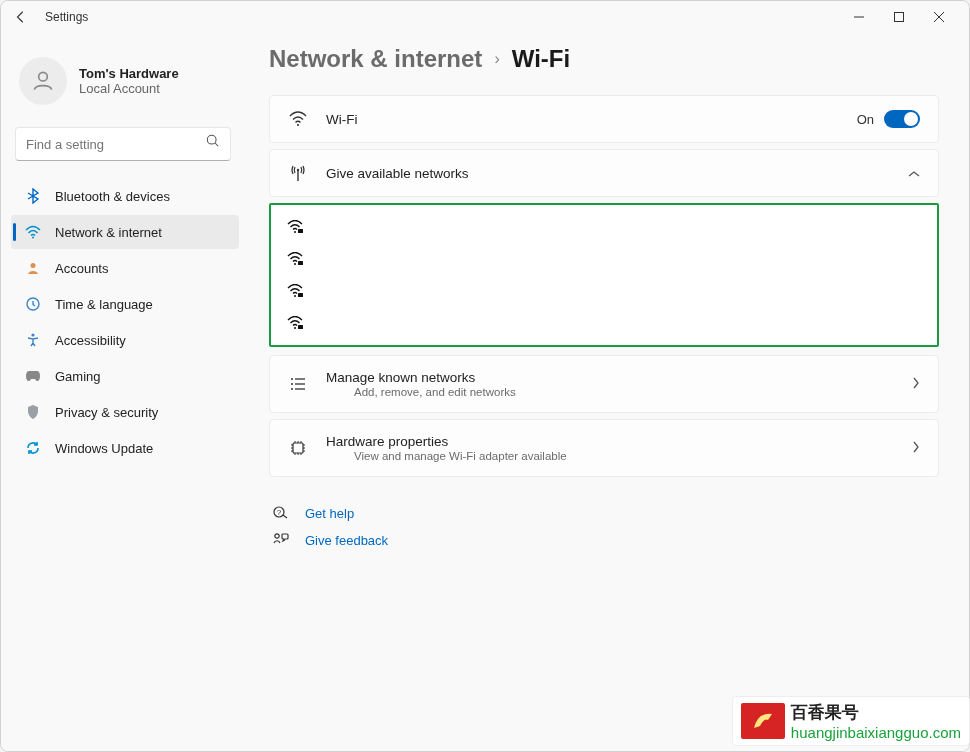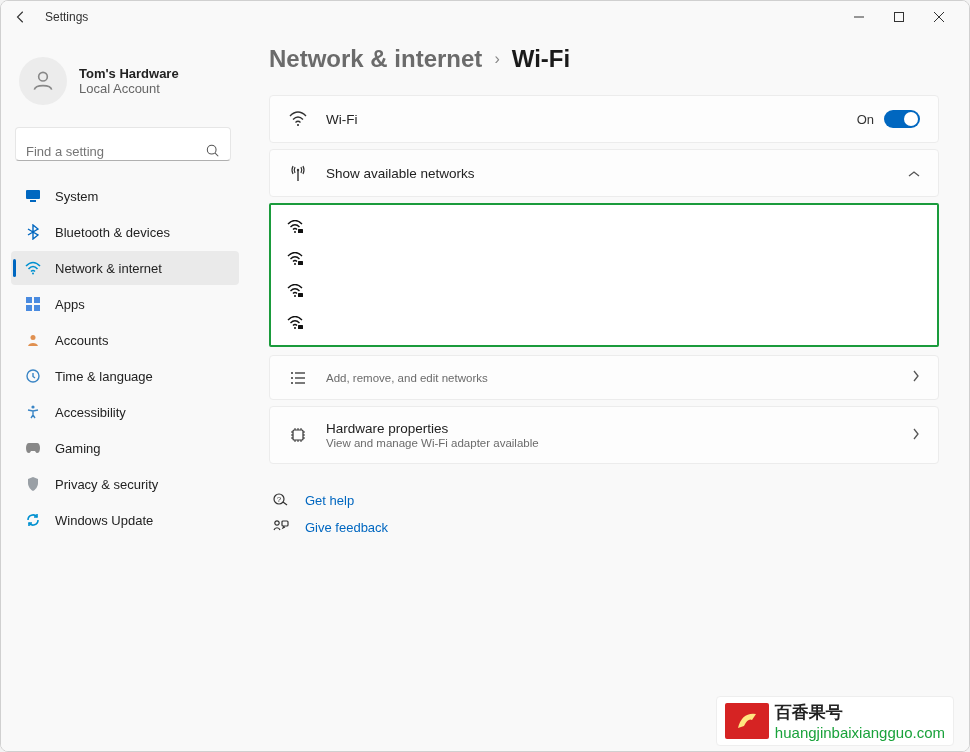--- a/index.html
+++ b/index.html
@@ -9,50 +9,50 @@
 .titlebar .back { width: 20px; height: 20px; display: flex; align-items: center; justify-content: center; color: #444; cursor: pointer; margin-right: 14px; }
 .titlebar .title { font-size: 12px; color: #333; }
 .titlebar .win-btns { margin-left: auto; display: flex; gap: 0; }
 .titlebar .win-btn { width: 40px; height: 32px; display: flex; align-items: center; justify-content: center; color: #333; cursor: pointer; }
 .content-area { flex: 1; display: flex; background: #f9f9f9; }
 .sidebar { width: 248px; padding: 18px 10px 10px 10px; display: flex; flex-direction: column; }
 .user-block { display: flex; align-items: center; gap: 12px; padding: 6px 8px; margin-bottom: 16px; }
 .avatar { width: 48px; height: 48px; border-radius: 50%; background: #ececec; display: flex; align-items: center; justify-content: center; color: #666; }
 .user-texts .uname { font-size: 13px; font-weight: 600; color: #222; }
 .user-texts .uacct { font-size: 13px; color: #666; }
-.search-box { display: flex; align-items: flex-start; background: #fff; border: 1px solid #e6e6e6; border-bottom: 1.5px solid #b0b0b0; border-radius: 4px; height: 34px; padding: 16px 10px; margin: 0 8px 18px 4px; }
+.search-box { display: flex; align-items: flex-end; background: #fff; border: 1px solid #e6e6e6; border-bottom: 1.5px solid #b0b0b0; border-radius: 4px; height: 34px; padding: 8px 10px; margin: 0 8px 18px 4px; }
 .search-box input { border: none; outline: none; flex: 1; font-size: 13px; background: transparent; }
 .search-box .sicon { color: #555; }
 .nav { display: flex; flex-direction: column; gap: 2px; }
 .nav-item { display: flex; align-items: center; gap: 14px; height: 34px; padding: 0 10px 0 14px; border-radius: 4px; cursor: pointer; font-size: 13px; color: #222; position: relative; }
 .nav-item.selected { background: #eaeaea; }
 .nav-item.selected::before { content: ''; position: absolute; left: 2px; top: 8px; bottom: 8px; width: 3px; background: #0067c0; border-radius: 3px; }
 .nav-item .icon { width: 16px; height: 16px; display: flex; align-items: center; justify-content: center; }
 .main { flex: 1; padding: 12px 30px 20px 20px; overflow-y: auto; }
 .breadcrumb { display: flex; align-items: center; gap: 12px; margin-bottom: 22px; }
 .breadcrumb .bc-parent { font-size: 24px; color: #6b6b6b; font-weight: 600; }
 .breadcrumb .bc-sep { color: #888; font-size: 16px; }
 .breadcrumb .bc-current { font-size: 24px; color: #1a1a1a; font-weight: 600; }
 .card { background: #fdfdfd; border: 1px solid #ececec; border-radius: 4px; margin-bottom: 6px; }
 .card-row { display: flex; align-items: center; padding: 14px 18px; gap: 18px; cursor: pointer; }
 .card-row .icon-slot { width: 20px; display: flex; align-items: center; justify-content: center; color: #333; }
 .card-row .row-texts { flex: 1; }
 .card-row .row-title { font-size: 13.5px; color: #222; }
-.card-row .row-sub { font-size: 11.5px; color: #6b6b6b; margin-top: 1px; }
+.card-row .row-sub { font-size: 11.5px; color: #6b6b6b; margin-top: 1px; margin-left: 28px; }
 .card-row .row-trail { display: flex; align-items: center; gap: 10px; color: #333; font-size: 13px; }
 .toggle { width: 36px; height: 18px; background: #0067c0; border-radius: 9px; position: relative; cursor: pointer; }
 .toggle::after { content: ''; position: absolute; right: 2px; top: 2px; width: 14px; height: 14px; background: #fff; border-radius: 50%; }
 .chev { color: #555; }
 .networks-box { border: 2px solid #1a9b3c; border-radius: 2px; background: #fff; padding: 6px 10px; margin-bottom: 8px; }
 .net-item { display: flex; align-items: center; gap: 12px; padding: 8px 6px; font-size: 13px; color: #222; cursor: pointer; }
 .net-item .wifi-ic { width: 16px; height: 16px; display: flex; align-items: center; justify-content: center; }
 .help-links { margin-top: 28px; display: flex; flex-direction: column; gap: 10px; padding-left: 4px; }
 .help-link { display: flex; align-items: center; gap: 14px; font-size: 13px; color: #0067c0; cursor: pointer; }
 .help-link .hicon { width: 18px; color: #333; }
-.watermark { position: absolute; right: 16px; bottom: 6px; display: flex; align-items: center; gap: 6px; background: #fff; border: 1px solid #eee; padding: 4px 8px; border-radius: 4px; }
+.watermark { position: absolute; right: 0; bottom: 6px; display: flex; align-items: center; gap: 6px; background: #fff; border: 1px solid #eee; padding: 4px 8px; border-radius: 4px; }
 .watermark .wm-logo { width: 44px; height: 36px; background: #d62323; border-radius: 2px; display: flex; align-items: center; justify-content: center; color: #fff0a0; }
 .watermark .wm-texts .wm-t1 { font-size: 17px; font-weight: 700; color: #222; }
 .watermark .wm-texts .wm-t2 { font-size: 15px; color: #19a23b; }
 </style>
 </head>
 <body>
 
 <div class="window">
   <div class="titlebar">
     <div class="back">
@@ -100,54 +100,34 @@
         <input placeholder="Find a setting" style="">
         <span class="sicon"><svg width="14" height="14" viewBox="0 0 16 16">
               <circle cx="6.5" cy="6.5" r="5" fill="none" stroke="#555" stroke-width="1.2"></circle>
               <line x1="10.5" y1="10.5" x2="14" y2="14" stroke="#555" stroke-width="1.2"></line>
             </svg></span>
       </div>
 
       <div class="nav">
         <div class="nav-item">
           <span class="icon">
-              <svg width="16" height="14" viewBox="0 0 16 14">
-                <rect x="1" y="1" width="14" height="9" rx="1" fill="#0067c0"></rect>
-                <rect x="5" y="11" width="6" height="2" fill="#0067c0"></rect>
-              </svg>
-            </span>
-          <span>System</span>
-        </div>
-        <div class="nav-item">
-          <span class="icon">
               <svg width="12" height="16" viewBox="0 0 12 16">
                 <path d="M6 1v14l5-4-5-3 5-3-5-4zM1 5l5 3M1 11l5-3" fill="none" stroke="#0067c0" stroke-width="1.4"></path>
               </svg>
             </span>
           <span>Bluetooth &amp; devices</span>
         </div>
         <div class="nav-item selected">
           <span class="icon">
               <svg width="16" height="14" viewBox="0 0 16 14">
                 <path d="M1 5 Q8 -2 15 5 M3.5 8 Q8 3 12.5 8 M6 10.5 Q8 8.5 10 10.5" fill="none" stroke="#0090d0" stroke-width="1.6"></path>
                 <circle cx="8" cy="12.5" r="1" fill="#0090d0"></circle>
               </svg>
             </span>
           <span>Network &amp; internet</span>
-        </div>
-        <div class="nav-item">
-          <span class="icon">
-              <svg width="14" height="14" viewBox="0 0 14 14">
-                <rect x="0" y="0" width="6" height="6" fill="#4a8be0"></rect>
-                <rect x="8" y="0" width="6" height="6" fill="#4a8be0"></rect>
-                <rect x="0" y="8" width="6" height="6" fill="#4a8be0"></rect>
-                <rect x="8" y="8" width="6" height="6" fill="#4a8be0"></rect>
-              </svg>
-            </span>
-          <span>Apps</span>
         </div>
         <div class="nav-item">
           <span class="icon">
               <svg width="14" height="14" viewBox="0 0 14 14">
                 <circle cx="7" cy="4.5" r="2.5" fill="#e09050"></circle>
                 <path d="M2 13c1-4 9-4 10 0z" fill="#e09050"></path>
               </svg>
             </span>
           <span>Accounts</span>
         </div>
@@ -225,21 +205,21 @@
       <div class="card">
         <div class="card-row">
           <span class="icon-slot">
               <svg width="16" height="18" viewBox="0 0 16 18">
                 <path d="M3 2 Q1 6 3 10 M13 2 Q15 6 13 10 M5 3 Q3.5 6 5 9 M11 3 Q12.5 6 11 9" fill="none" stroke="#333" stroke-width="1.2"></path>
                 <line x1="8" y1="6" x2="8" y2="17" stroke="#333" stroke-width="1.4"></line>
                 <circle cx="8" cy="6" r="1.2" fill="#333"></circle>
               </svg>
             </span>
           <div class="row-texts">
-              <div class="row-title">Show available networks</div>
+              <div class="row-title">Give available networks</div>
             </div>
           <div class="row-trail">
               <span class="chev"><svg width="12" height="8" viewBox="0 0 12 8">
                   <path d="M1 6l5-4 5 4" fill="none" stroke="#555" stroke-width="1.3"></path>
                 </svg></span>
             </div>
         </div>
       </div>
 
       <div class="networks-box">
@@ -291,20 +271,21 @@
               <svg width="16" height="14" viewBox="0 0 16 14">
                 <circle cx="2" cy="2" r="1" fill="#333"></circle>
                 <line x1="5" y1="2" x2="15" y2="2" stroke="#333" stroke-width="1.3"></line>
                 <circle cx="2" cy="7" r="1" fill="#333"></circle>
                 <line x1="5" y1="7" x2="15" y2="7" stroke="#333" stroke-width="1.3"></line>
                 <circle cx="2" cy="12" r="1" fill="#333"></circle>
                 <line x1="5" y1="12" x2="15" y2="12" stroke="#333" stroke-width="1.3"></line>
               </svg>
             </span>
           <div class="row-texts">
+            <div class="row-title">Manage known networks</div>
             <div class="row-sub">Add, remove, and edit networks</div>
           </div>
           <div class="row-trail">
               <span class="chev"><svg width="8" height="12" viewBox="0 0 8 12">
                   <path d="M2 1l4 5-4 5" fill="none" stroke="#555" stroke-width="1.3"></path>
                 </svg></span>
             </div>
         </div>
       </div>
 

